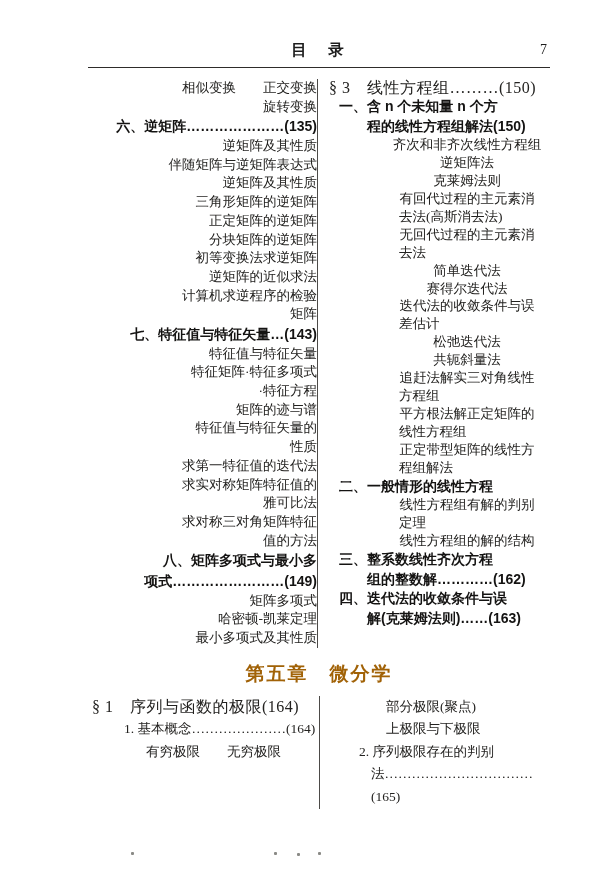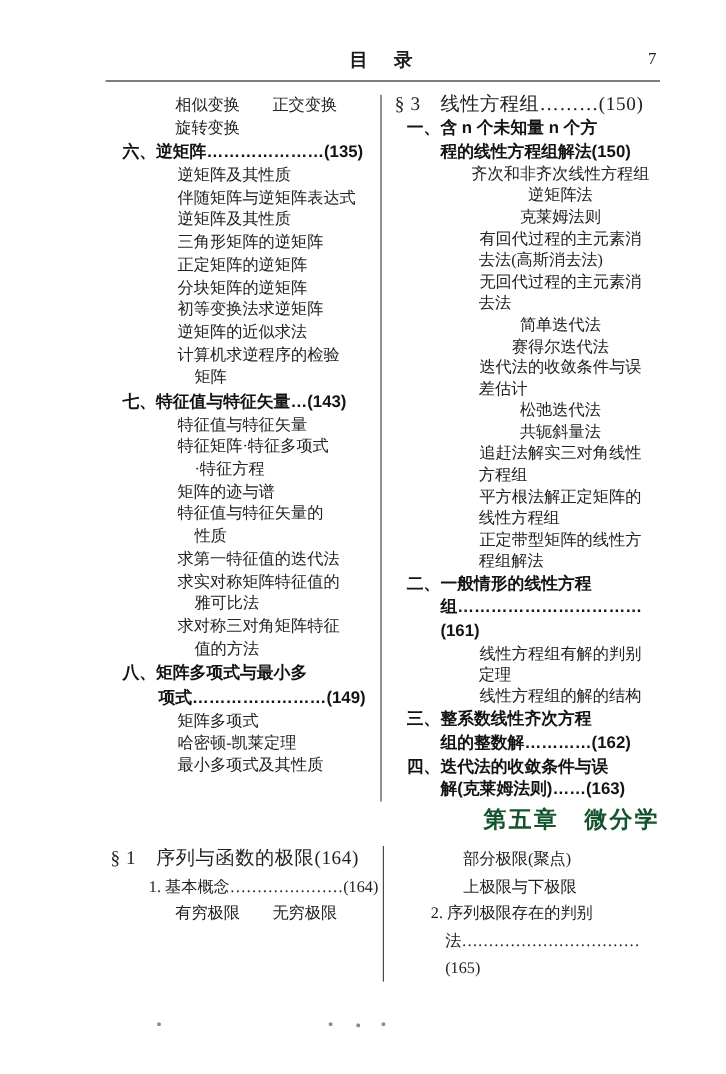--- a/index.html
+++ b/index.html
@@ -17,21 +17,21 @@
   .hdr { position:relative; height:24px; }
   .hdr-title {
     position:absolute; left:50%; transform:translateX(-50%);
     font-weight:bold; font-size:15.5px; letter-spacing:3px; white-space:pre;
   }
   .hdr-num { position:absolute; right:3px; top:2px; font-size:14px; }
   .rule { border-bottom:1.6px solid #2e2c2a; margin-top:3px; }
 
   
   .cols { display:flex; margin-top:11px; }
-  .col-left  { width:229px; }
+  .col-left  { width:229px;text-align:right; }
   .col-right { flex:1; border-left:1px solid #4c4a47; margin-left:0; padding-left:11px; }
 
   .line { white-space:pre-wrap; font-size:13.5px; line-height:18.7px; color:#232220; }
   .sec,.sec2 {
     font-family:"Liberation Sans","DejaVu Sans",sans-serif;
     font-weight:700; font-size:14px; line-height:20.6px; color:#141312;
   }
   .sec  { padding-left:14px; }
   .sec2 { padding-left:44px; }
   .para { font-size:16px; line-height:24px; padding-left:4px; letter-spacing:0.5px; }
@@ -45,23 +45,23 @@
   .col-right .line { line-height:17.9px; }
   .col-right .sec,.col-right .sec2 { line-height:19.7px; }
   .col-right .sec  { padding-left:10px; }
   .col-right .sec2 { padding-left:38px; }
   .col-right .sub  { padding-left:55px;text-align:center; }
   .col-right .sub2 { padding-left:70px;font-family:Liberation Serif, serif; }
   .col-right .para { padding-left:0; }
 
   
   .chapter {
-    text-align:right; margin-top:2px;
+    text-align:center; margin-top:13px;
     font-family:"Liberation Sans","DejaVu Sans",sans-serif;
-    font-weight:700; font-size:19px; letter-spacing:2px; color:#14532d; white-space:pre;
+    font-weight:700; font-size:19px; letter-spacing:2px; color:#a16207; white-space:pre;
   }
 
   
   .cols2 { display:flex; margin-top:9px; }
   .b-left  { width:229px; }
   .b-right { flex:1; border-left:1px solid #4c4a47; margin-left:2px; padding-left:11px; }
   .cols2 .line { line-height:22.6px; }
   .b-left .para { padding-left:4px; }
   .b-left .sec  { padding-left:22px; }
   .b-left .num  { padding-left:36px; }
@@ -134,21 +134,20 @@
         <div class="line sub2">差估计</div>
         <div class="line sub">松弛迭代法</div>
         <div class="line sub">共轭斜量法</div>
         <div class="line sub">追赶法解实三对角线性</div>
         <div class="line sub2">方程组</div>
         <div class="line sub">平方根法解正定矩阵的</div>
         <div class="line sub2">线性方程组</div>
         <div class="line sub">正定带型矩阵的线性方</div>
         <div class="line sub2">程组解法</div>
         <div class="line sec">二、一般情形的线性方程</div>
-        <div class="line sec2">组……………………………(161)</div>
         <div class="line sub">线性方程组有解的判别</div>
         <div class="line sub2">定理</div>
         <div class="line sub">线性方程组的解的结构</div>
         <div class="line sec">三、整系数线性齐次方程</div>
         <div class="line sec2">组的整数解…………(162)</div>
         <div class="line sec">四、迭代法的收敛条件与误</div>
         <div class="line sec2">解(克莱姆法则)……(163)</div>
       </div>
   </div>
 

